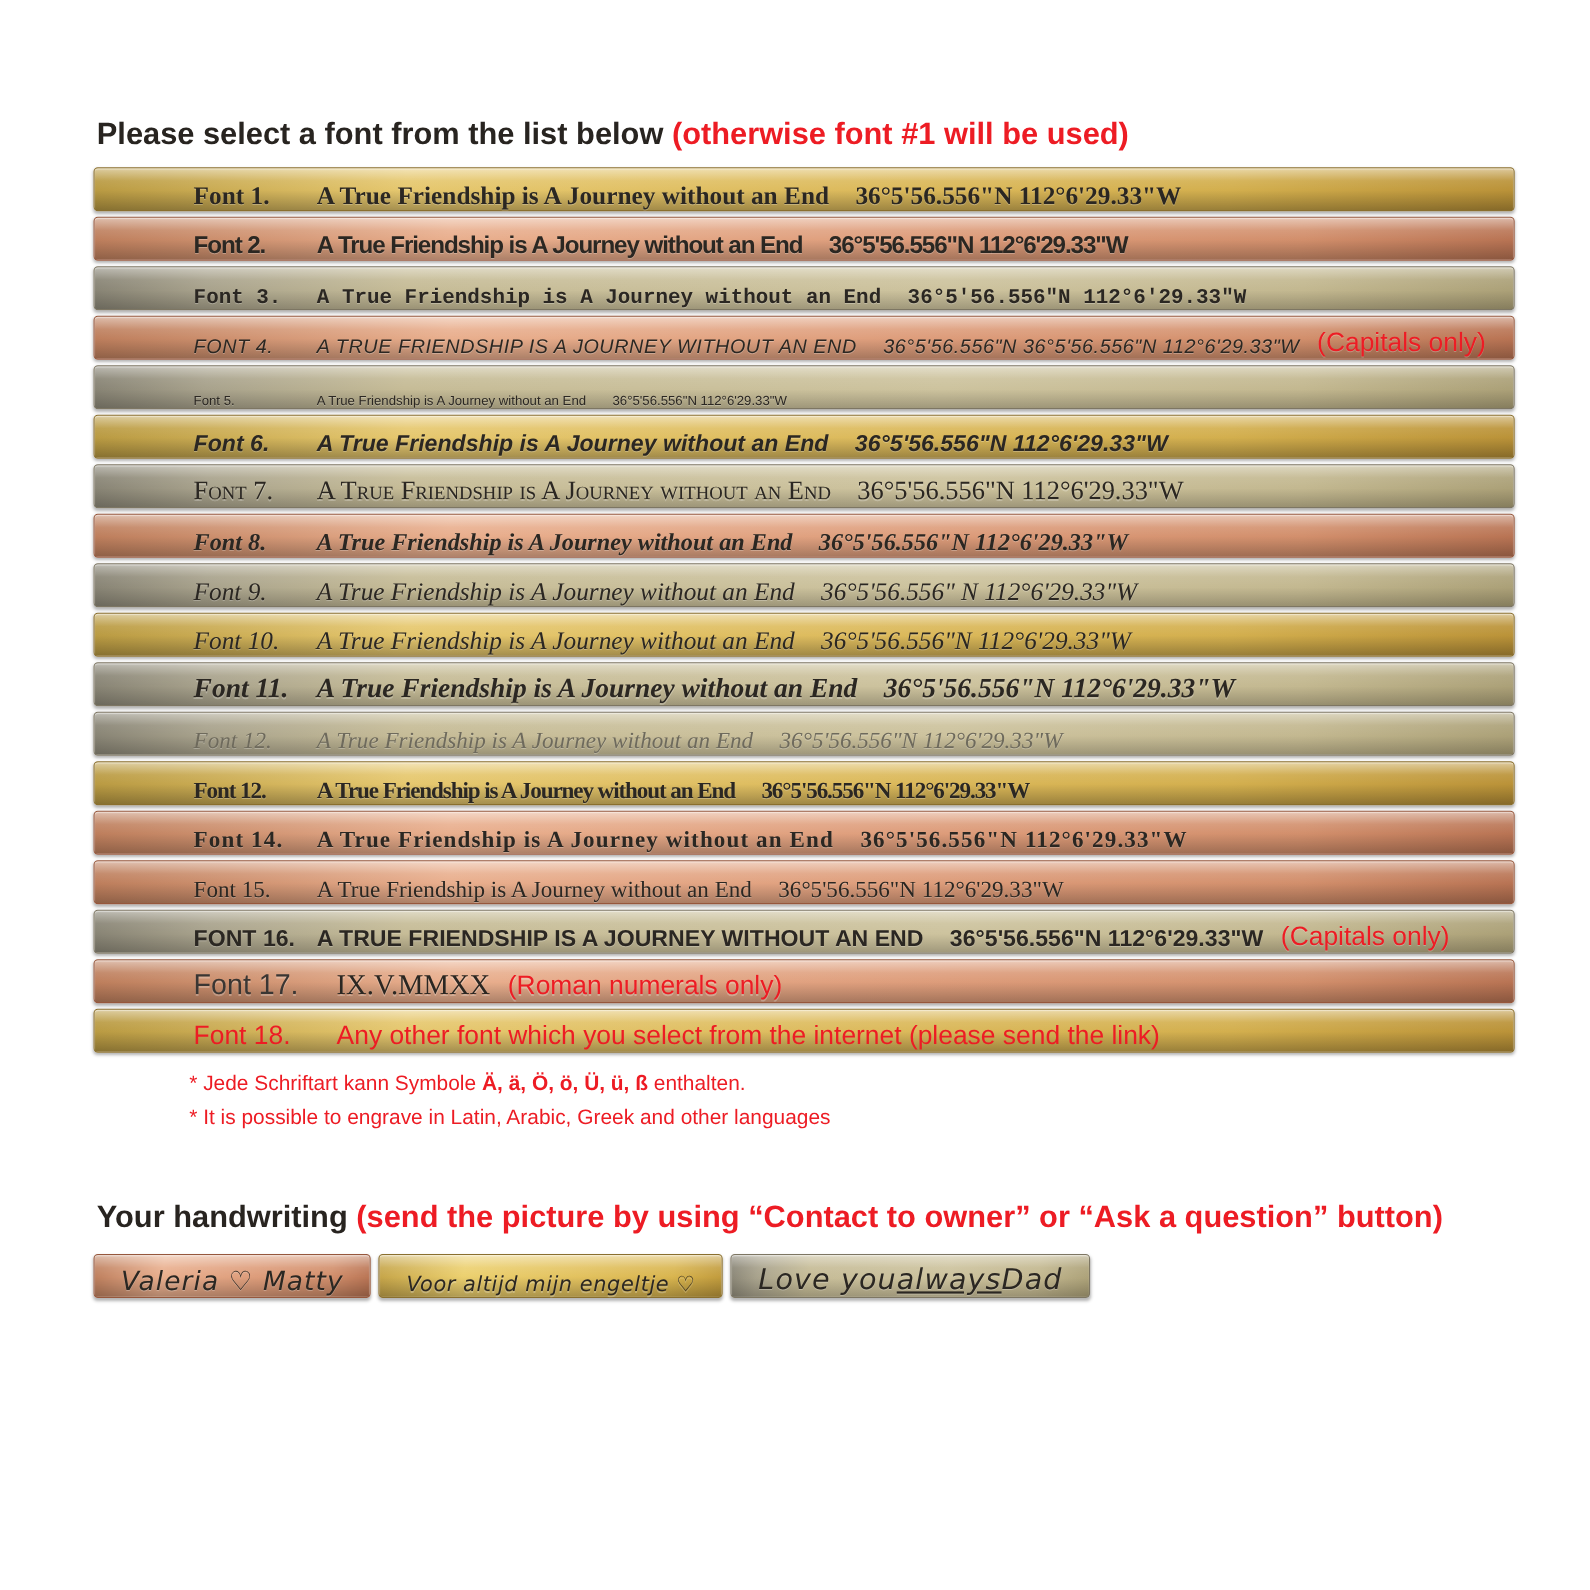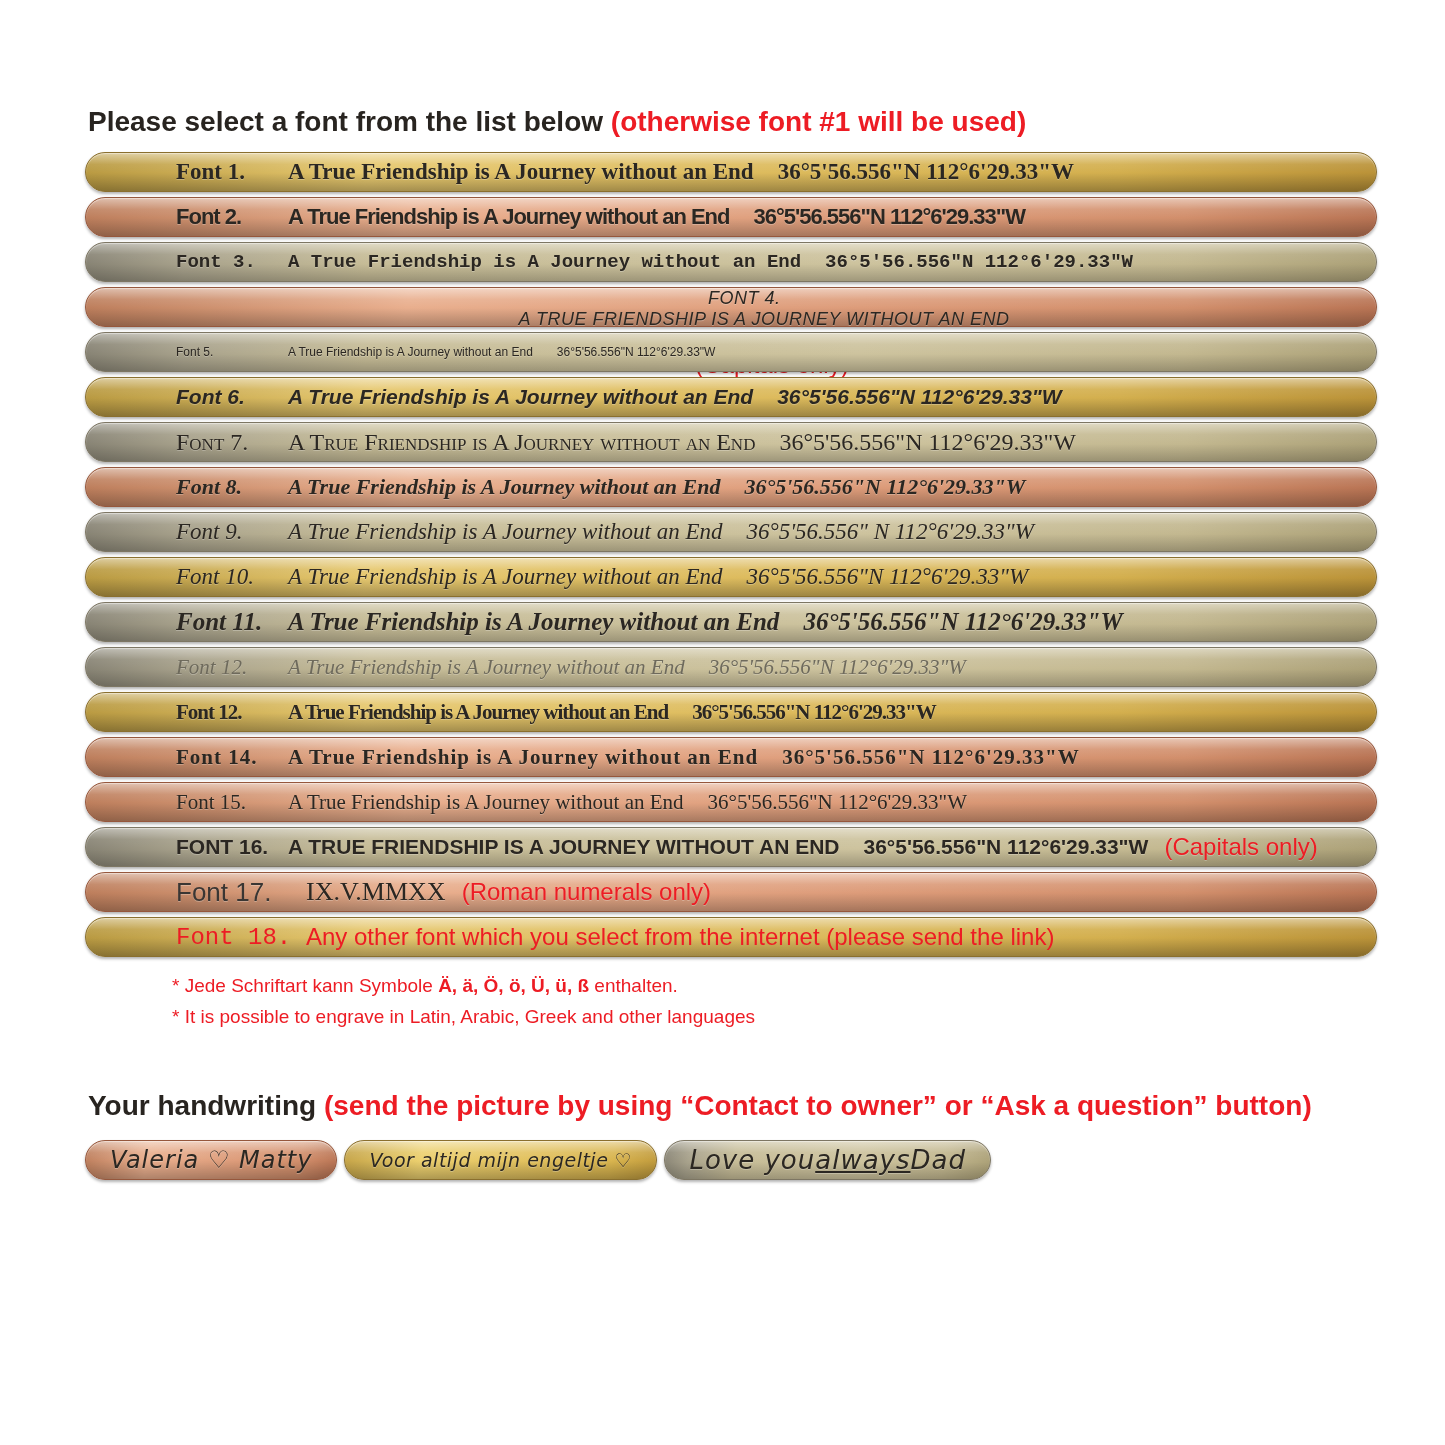--- a/index.html
+++ b/index.html
@@ -11,21 +11,21 @@
 
   
   .h1{left:88px;top:106px;font-size:28px;font-weight:bold;letter-spacing:0;}
   .h1 .red, .red-txt{color:#ed1c24;}
   .hw-h{left:88px;top:1090px;font-size:28px;font-weight:bold;}
 
   
   .bars{left:85px;top:152px;width:1292px;display:flex;flex-direction:column;gap:5px;}
   .hwbars{left:85px;top:1140px;width:1292px;display:flex;flex-direction:row;gap:7px;}
   .bar{
-    height:40px;border-radius:20px;display:flex;align-items:center;
+    height:40px;border-radius:4px;display:flex;align-items:flex-end;
     padding:0 24px 0 90px;box-sizing:border-box;flex:none;
     box-shadow:0 2px 3px rgba(0,0,0,.30), inset 0 1px 1px rgba(255,255,255,.45);
     white-space:nowrap;color:#2b2722;text-shadow:0 1px 0 rgba(255,255,255,.25);
   }
   .gold{
     background:
       linear-gradient(180deg, rgba(255,255,255,.50) 0%, rgba(255,255,255,.08) 30%, rgba(0,0,0,0) 52%, rgba(0,0,0,.28) 100%),
       linear-gradient(100deg,#b99a42 0%,#e6c86f 22%,#dcba5c 55%,#d3af4e 80%,#ba9238 100%);
     border:1px solid #8a6f2e;
   }
@@ -50,37 +50,37 @@
 
   .lbl{width:112px;flex:none;}
   .crd{margin-left:24px;}
   .note{margin-left:16px;color:#ed1c24;font-family:"Liberation Sans",sans-serif;
         font-size:24px;font-weight:normal;font-style:normal;font-variant:normal;letter-spacing:0;}
 
   
   .s1 {font-family:"Liberation Serif",serif;font-weight:bold;font-size:23px;}
   .s2 {font-family:"Liberation Sans",sans-serif;font-weight:bold;font-size:22px;letter-spacing:-1px;}
   .s3 {font-family:"Liberation Mono",monospace;font-weight:bold;font-size:19px;}
-  .s4 {font-family:"Liberation Sans",sans-serif;font-style:italic;font-size:18px;letter-spacing:.5px;flex-direction:column;}
+  .s4 {font-family:"Liberation Sans",sans-serif;font-style:italic;font-size:18px;letter-spacing:.5px;}
   .s5 {font-family:"Liberation Sans",sans-serif;font-size:12px;}
   .s6 {font-family:"Liberation Sans",sans-serif;font-weight:bold;font-style:italic;font-size:21px;}
   .s7 {font-family:"Liberation Serif",serif;font-variant:small-caps;font-size:24px;}
   .s8 {font-family:"Liberation Serif",serif;font-weight:bold;font-style:italic;font-size:22px;}
   .s9 {font-family:"Liberation Serif",serif;font-style:italic;font-size:23px;}
   .s10{font-family:"Liberation Serif",serif;font-style:italic;font-size:23px;}
   .s11{font-family:"Liberation Serif",serif;font-weight:bold;font-style:italic;font-size:25px;}
   .s12{font-family:"Liberation Serif",serif;font-style:italic;font-size:21px;color:#6e6a5c;}
   .s13{font-family:"Liberation Serif",serif;font-weight:bold;font-size:21px;letter-spacing:-1px;}
   .s14{font-family:"Liberation Serif",serif;font-weight:bold;font-size:21px;letter-spacing:1px;}
   .s15{font-family:"Liberation Serif",serif;font-size:21px;}
   .s16{font-family:"Liberation Sans",sans-serif;font-weight:bold;font-size:21px;}
   .s17 .lbl{font-family:"Liberation Sans",sans-serif;font-size:26px;color:#3a3633;width:130px;}
   .s17 .txt{font-family:"Liberation Serif",serif;font-size:26px;}
   .s18 .lbl,.s18 .txt{font-family:"Liberation Sans",sans-serif;font-size:24px;color:#ed1c24;text-shadow:none;}
-  .s18 .lbl{width:130px;font-family:Liberation Mono, monospace;}
+  .s18 .lbl{width:130px;}
 
   
   .notes{left:172px;top:970px;font-size:19px;line-height:31px;color:#ed1c24;}
   .notes b{font-weight:bold;}
 
   
   .hw{justify-content:center;padding:0 24px;font-family:"DejaVu Sans",sans-serif;font-style:italic;}
   .hw1{font-size:24px;letter-spacing:1px;}
   .hw2{font-size:26px;letter-spacing:1px;}
   .hw3{font-size:19px;letter-spacing:.5px;}

